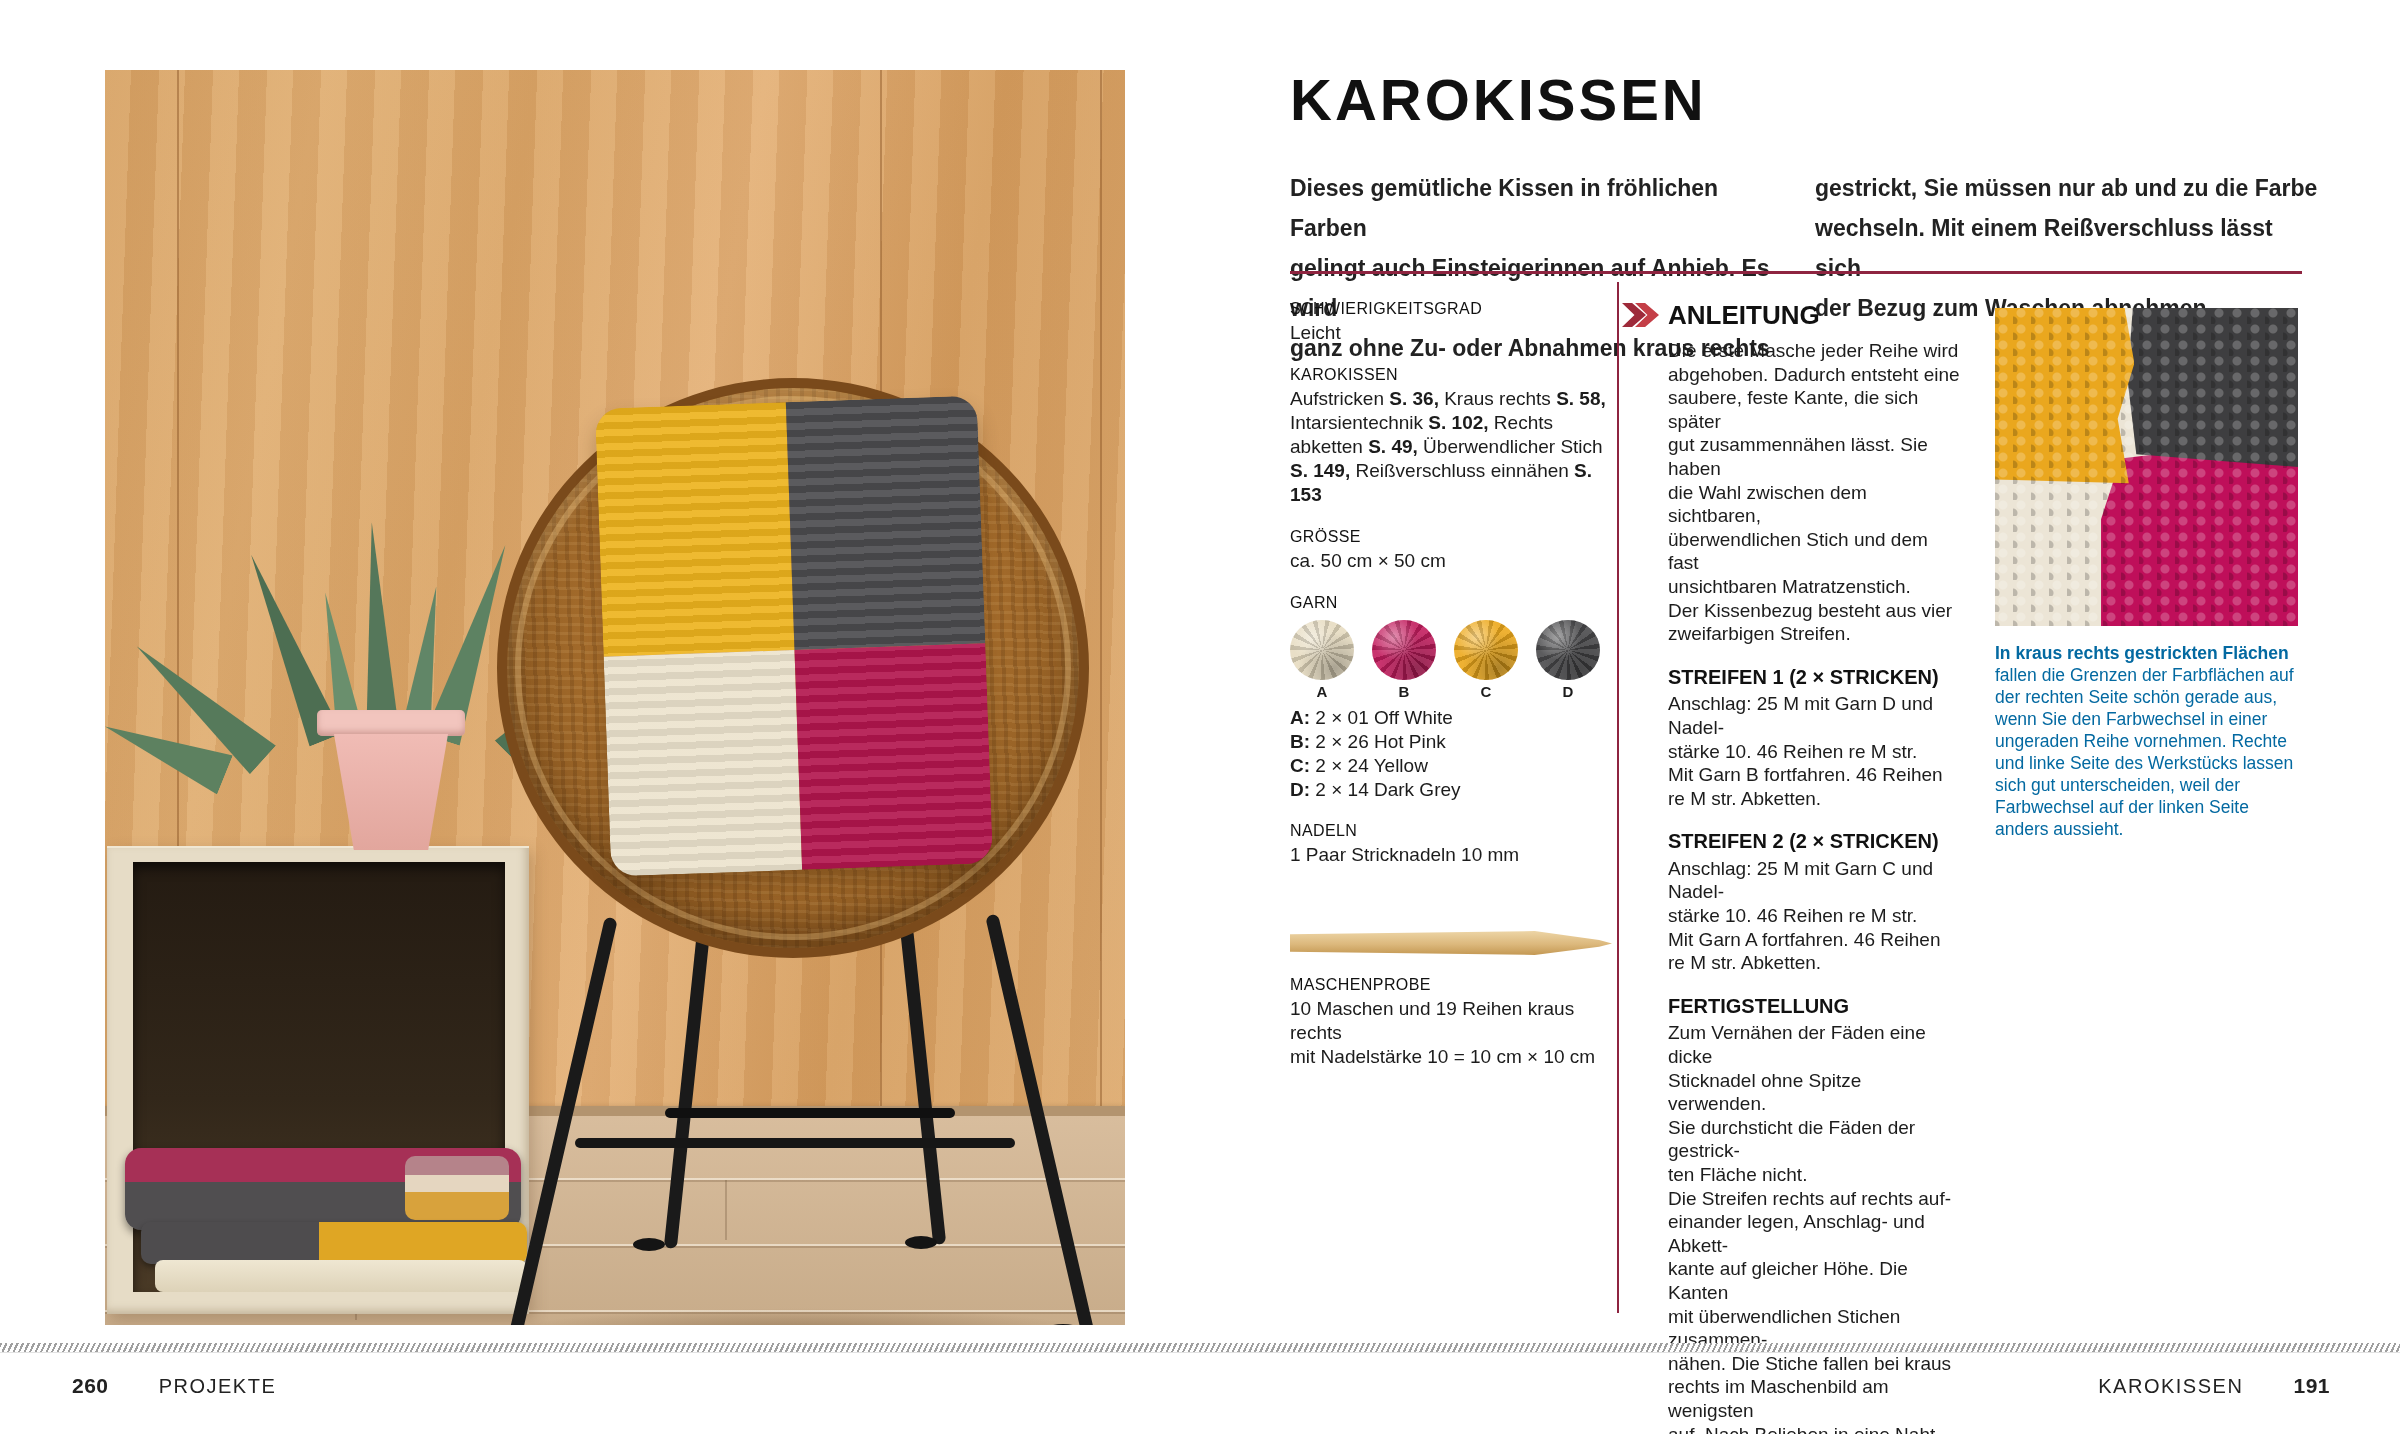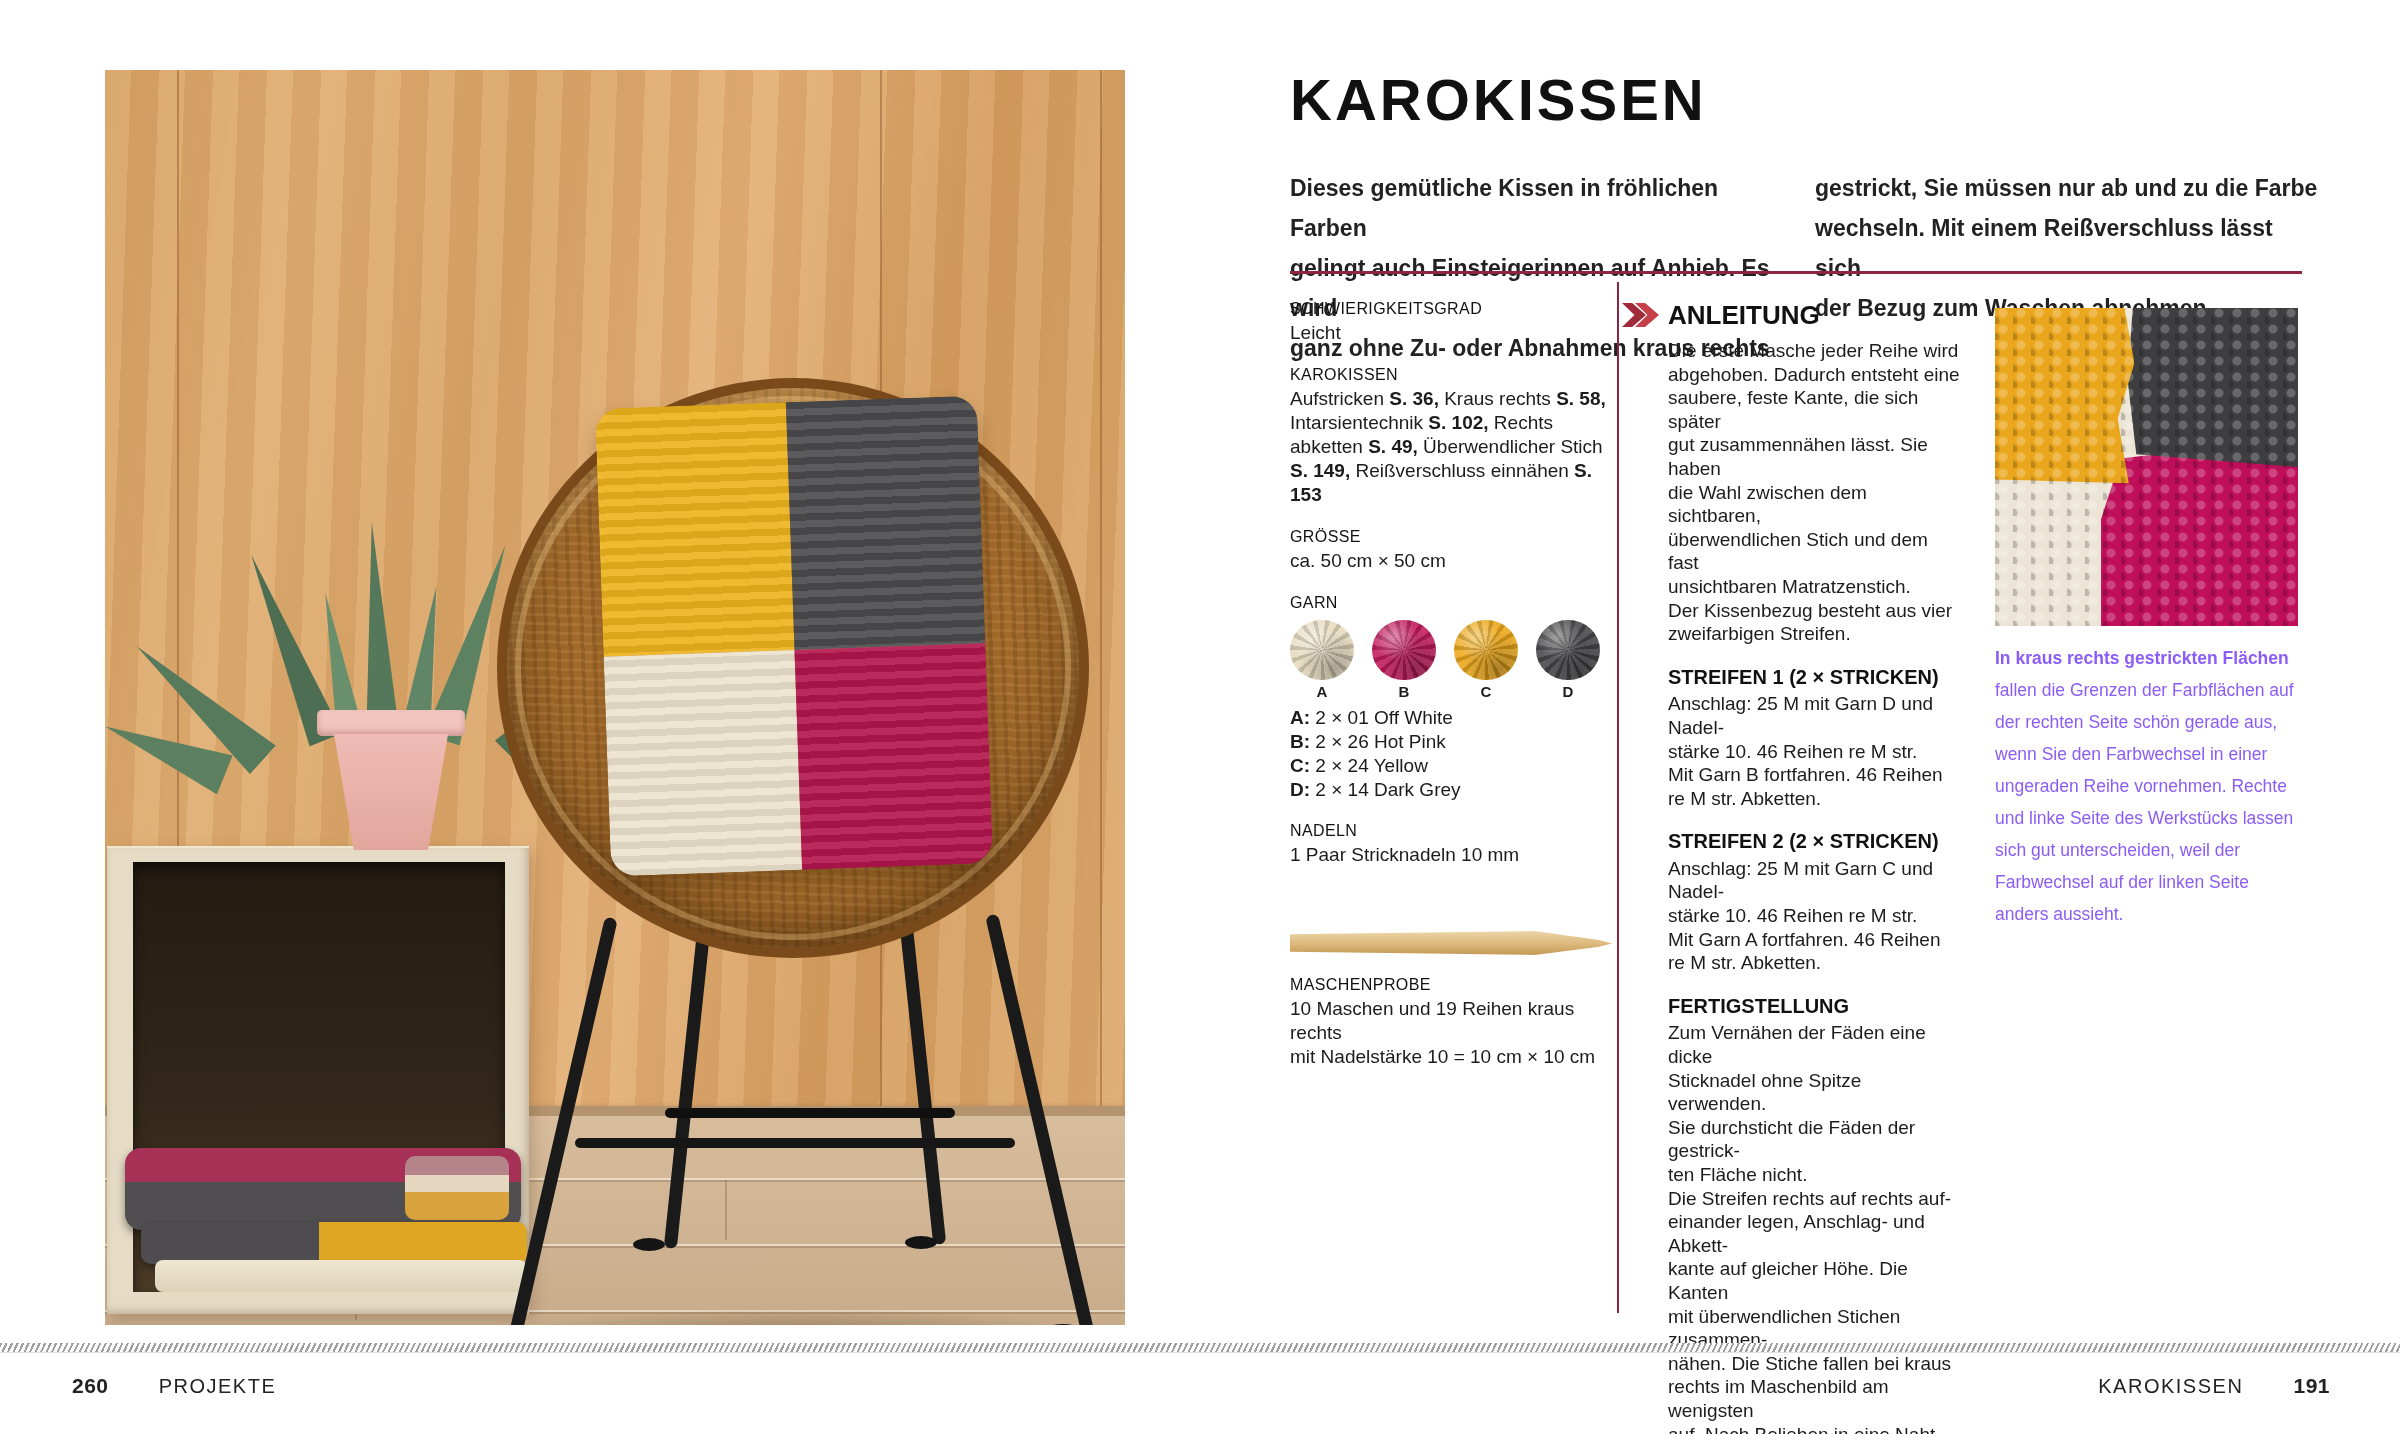--- a/index.html
+++ b/index.html
@@ -108,21 +108,21 @@
   .h2s{font-size:20px;font-weight:bold;color:#111;margin:20px 0 3px 0;}
 
   
   .knit{left:1995px;top:308px;width:303px;height:318px;overflow:hidden;background:#ece5d6;}
   .knit .patch{position:absolute;}
   .knit .ktex{position:absolute;inset:0;
     background-image:
       radial-gradient(circle at 8px 5px, rgba(255,255,255,.22) 4px, rgba(255,255,255,0) 5px),
       radial-gradient(circle at 0px 13px, rgba(0,0,0,.20) 4px, rgba(0,0,0,0) 5px);
     background-size:18px 16px;}
-  .caption{left:1995px;top:642px;width:312px;font-size:17.5px;line-height:32px;color:#8b5cf6;}
+  .caption{left:1995px;top:642px;width:312px;font-size:17.5px;line-height:22px;color:#0369a1;}
 
   
   .hatch{left:0;top:1343px;width:2400px;height:9px;
     background:repeating-linear-gradient(115deg,#9f9f9f 0 2px,#ffffff 2px 5px);
     border-bottom:1px solid #e2e2e2;}
   .footer{top:1374px;font-size:20px;letter-spacing:1.5px;color:#222;}
   .pagenum{font-weight:bold;letter-spacing:.5px;font-size:21px;}
 </style>
 </head>
 <body>

